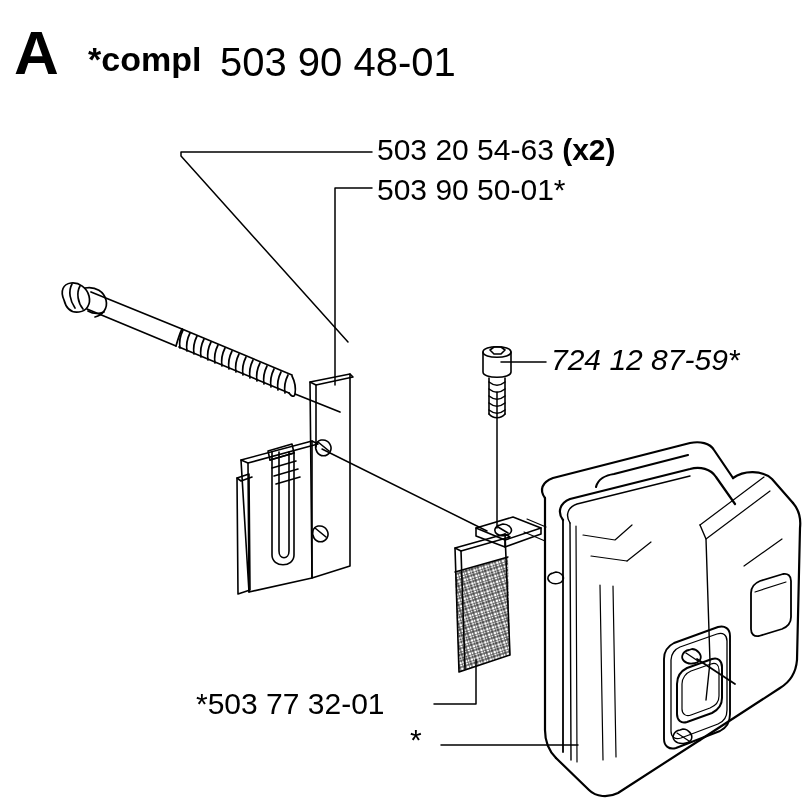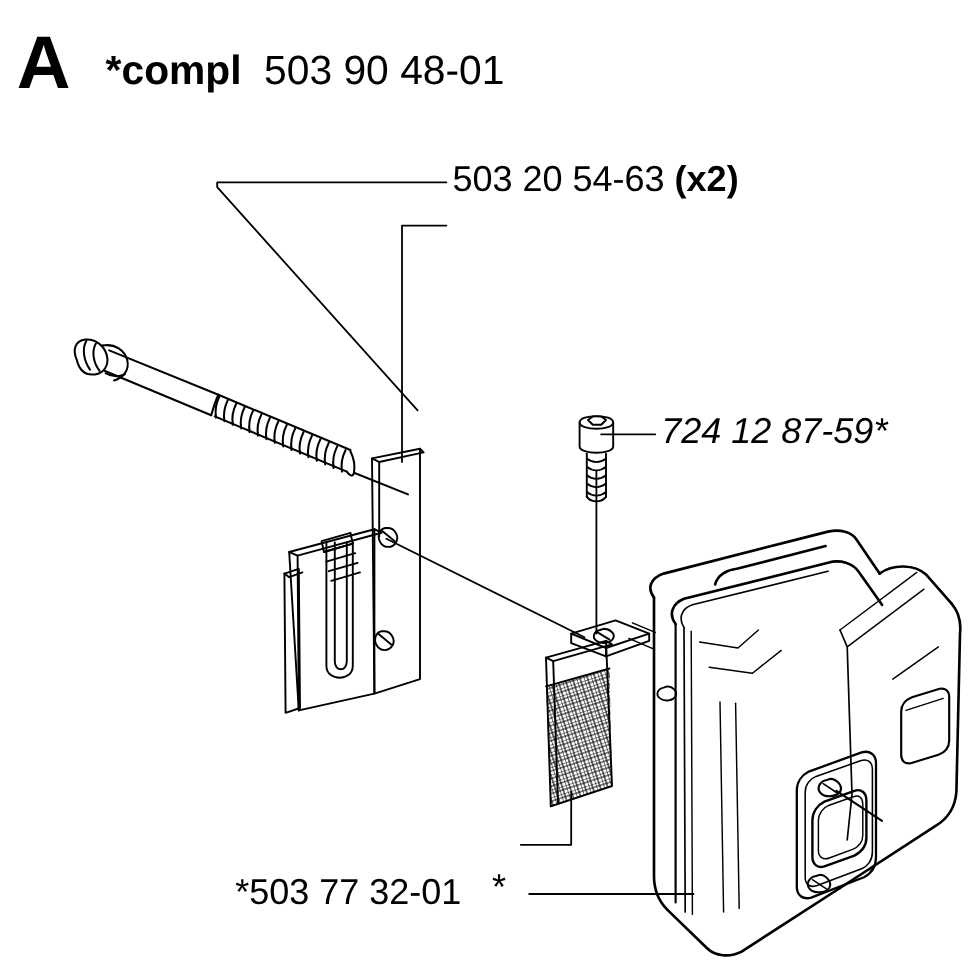--- a/index.html
+++ b/index.html
@@ -4,26 +4,26 @@
 <title>Parts Diagram</title>
 <style>
   html,body{margin:0;padding:0;background:#ffffff;}
   body{width:810px;height:810px;overflow:hidden;
        font-family:"Liberation Sans","DejaVu Sans",sans-serif;color:#000;}
   #sheet{position:relative;width:810px;height:810px;background:#fff;}
   #art{position:absolute;left:0;top:0;width:810px;height:810px;}
   .lbl{position:absolute;white-space:nowrap;color:#000;line-height:1;}
   #section-letter{left:14px;top:22px;font-size:62px;font-weight:bold;letter-spacing:-1px;}
   #compl-label{left:88px;top:42px;font-size:34px;font-weight:bold;text-align:center;}
-  #compl-number{left:220px;top:42px;font-size:34px;font-weight:normal;}
+  #compl-number{left:220px;top:42px;font-size:40px;font-weight:normal;}
   #label-bolt{left:377px;top:135px;font-size:30px;}
   #label-bolt .mult{font-weight:bold;font-size:30px;}
   #label-bracket{left:377px;top:175px;font-size:30px;}
   #label-screw{left:551px;top:345px;font-size:30px;font-style:italic;}
-  #label-screen{left:196px;top:689px;font-size:30px;margin-top:40px;}
+  #label-screen{left:196px;top:689px;font-size:30px;}
   #label-muffler{left:410px;top:725px;font-size:30px;}
 </style>
 </head>
 <body>
 
 <div id="sheet">
 
   <svg id="art" viewBox="0 0 810 810">
     <defs>
       <pattern id="meshpat" width="6" height="6" patternUnits="userSpaceOnUse" patternTransform="rotate(-18)">
@@ -222,20 +222,21 @@
 
   <div class="lbl" id="compl-label">*compl</div>
 
   <div class="lbl" id="compl-number">503 90 48-01</div>
 
   <div class="lbl" id="label-bolt">
     <span>503 20 54-63</span>
     <span class="mult">(x2)</span>
   </div>
 
+  <div class="lbl" id="label-bracket">503 90 50-01*</div>
 
   <div class="lbl" id="label-screw">724 12 87-59*</div>
 
   <div class="lbl" id="label-screen">*503 77 32-01</div>
 
   <div class="lbl" id="label-muffler">*</div>
 
 </div>
 
 </body></html>

